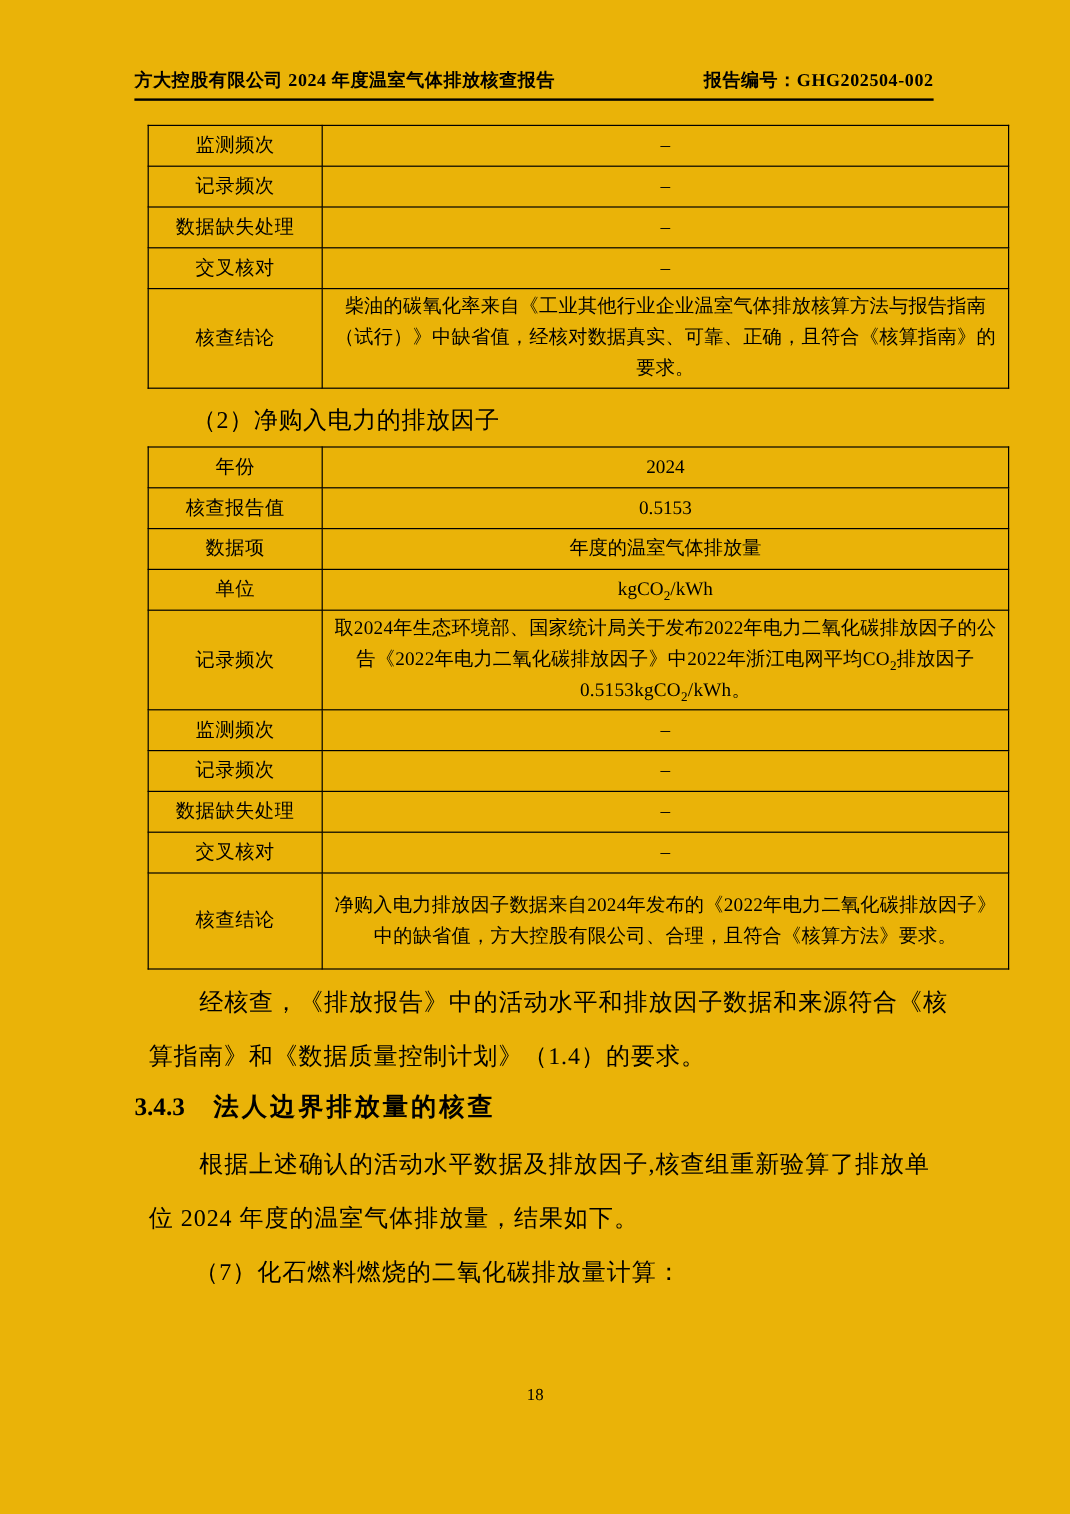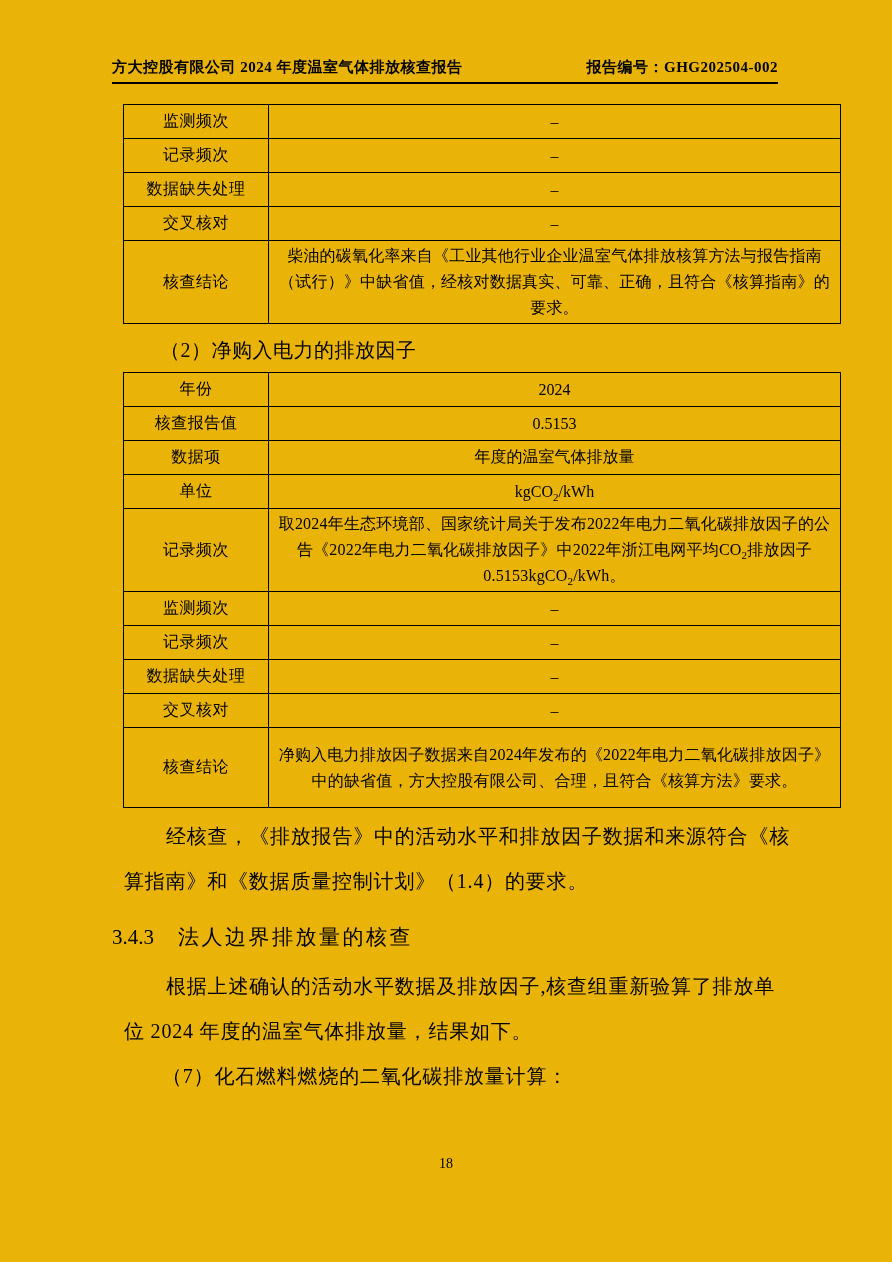--- a/index.html
+++ b/index.html
@@ -60,24 +60,24 @@
   .para {
     margin-top:6px;
     font-size:20px;
     line-height:45px;
     letter-spacing:0.8px;
   }
   .para .pline { display:block; white-space:nowrap;margin-left:12px; }
   .pline.indent { padding-left:42px; }
   .pline.indent-paren { padding-left:38px; }
   h3.sec {
-    margin-top:18px;
+    margin-top:3px;
     font-size:21px;
     line-height:30px;
-    font-weight:normal;
+    font-weight:bold;
     white-space:nowrap;
   }
   h3.sec .sec-title { margin-left:24px; letter-spacing:2.5px; }
   .para.p2 { margin-top:12px; }
   .para.p3 { margin-top:0; }
   
   .pageno {
     position:absolute; left:0; right:0; top:1156px;
     text-align:center;
     font-size:14px;

